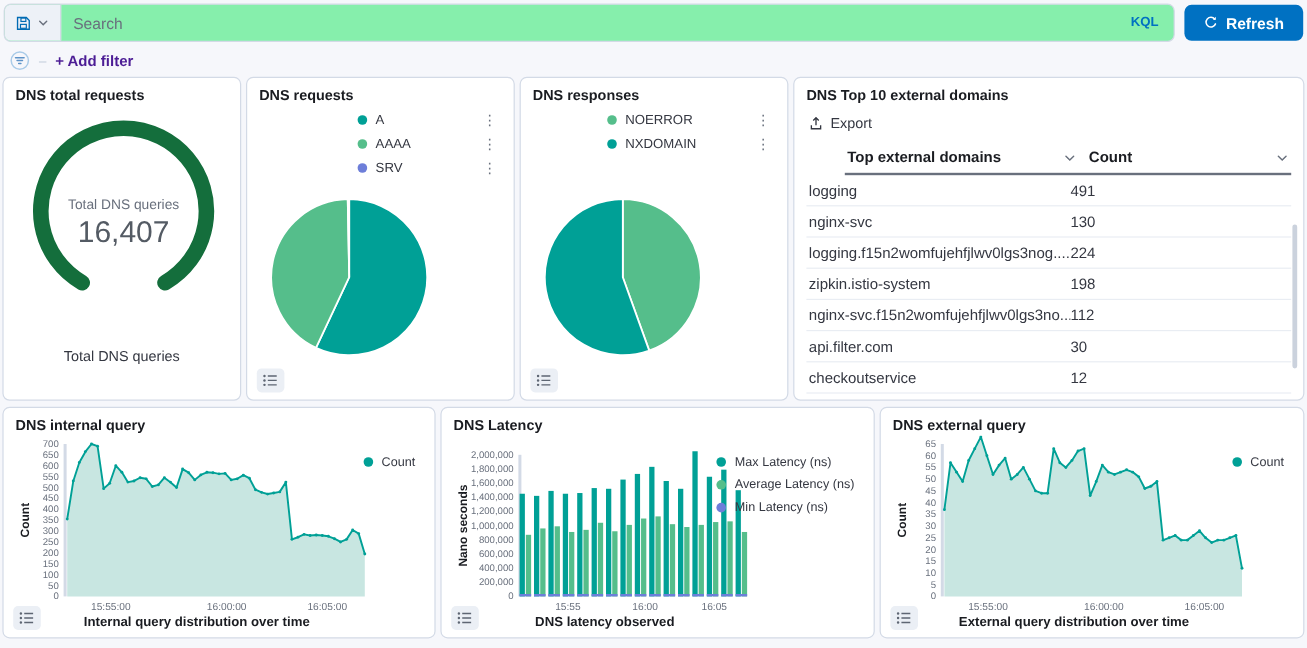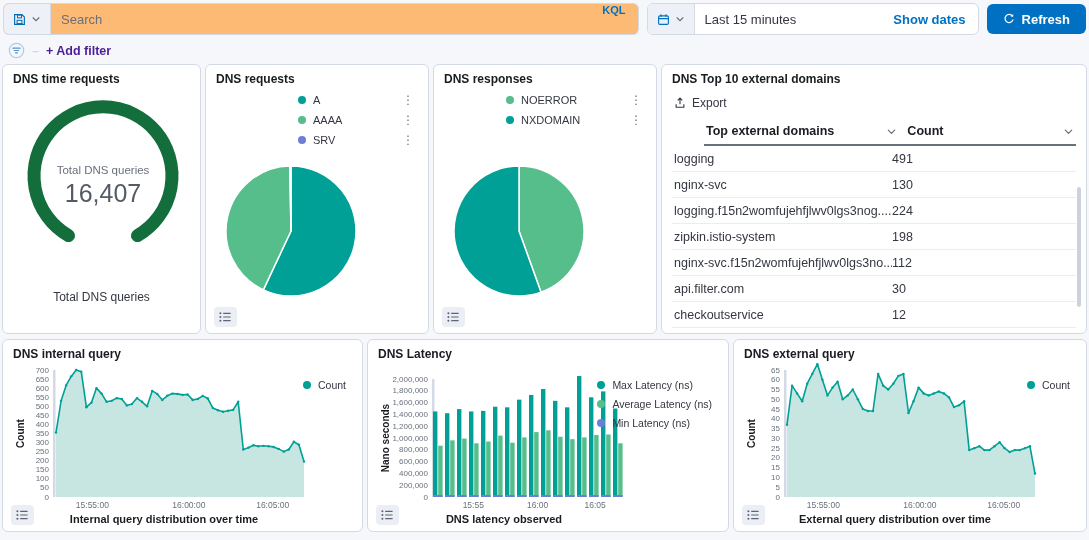--- a/index.html
+++ b/index.html
@@ -1,18 +1,18 @@
 <!DOCTYPE html>
 <html><head>
 <meta charset="utf-8">
 <style>
   html,body{margin:0;padding:0;}
   body{width:1089px;height:540px;background:#F6F7FB;font-family:"Liberation Sans",sans-serif;overflow:hidden;}
   .topbar{display:flex;gap:8px;padding:3px 3px 0 3px;align-items:center;}
-  .searchbox{flex:1;display:flex;height:30px;background:#fdba74;border:1px solid #D3DAE6;border-radius:6px;overflow:hidden;}
+  .searchbox{flex:1;display:flex;align-items:center;height:30px;background:#86efac;border:1px solid #D3DAE6;border-radius:6px;overflow:hidden;}
   .accessory{display:flex;align-items:center;gap:5px;padding:0 9px;height:100%;background:#EDF1F7;border-right:1px solid #D3DAE6;cursor:pointer;}
   input.search{flex:1;border:none;outline:none;font-size:13px;padding:0 10px;color:#343741;background:transparent;}
   input.search::placeholder{color:#69707D;}
   .kql{font-size:11px;font-weight:700;color:#0071C2;padding:0 12px;cursor:pointer;}
   .datebox{display:flex;align-items:center;width:330px;height:30px;background:#fff;border:1px solid #D3DAE6;border-radius:6px;overflow:hidden;flex:none;}
   .daterange{flex:1;font-size:13px;color:#343741;padding:0 10px;cursor:pointer;}
   .showdates{font-size:13px;font-weight:600;color:#0071C2;padding:0 12px;cursor:pointer;white-space:nowrap;}
   .refresh-btn{display:flex;align-items:center;gap:7px;height:30px;padding:0 16px;background:#0071C2;color:#fff;border:none;border-radius:6px;font-weight:600;font-size:13px;cursor:pointer;font-family:inherit;flex:none;}
   .filterbar{display:flex;align-items:center;gap:7px;padding:7px 8px 5px 8px;font-size:12.5px;}
   .filter-dash{color:#D3DAE6;font-weight:700;}
@@ -62,33 +62,20 @@
           <rect x="5" y="9" width="6" height="4" fill="none" stroke="#006BB4" stroke-width="1.2"></rect>
           <rect x="5.5" y="2.5" width="5" height="3.5" fill="none" stroke="#006BB4" stroke-width="1.2"></rect>
         </svg>
       <svg width="10" height="10" viewBox="0 0 12 12">
           <path d="M2.5 4.5 6 8l3.5-3.5" fill="none" stroke="#69707D" stroke-width="1.4" stroke-linecap="round"></path>
         </svg>
     </div>
     <input class="search" type="text" placeholder="Search" style="">
     <div class="kql">KQL</div>
   </div>
-  <div class="datebox">
-    <div class="accessory">
-      <svg width="13" height="13" viewBox="0 0 16 16">
-          <rect x="2" y="3.5" width="12" height="10.5" rx="1.5" fill="none" stroke="#0071C2" stroke-width="1.4"></rect>
-          <path d="M5 1.5v3M11 1.5v3M2 7h12" stroke="#0071C2" stroke-width="1.4"></path>
-        </svg>
-      <svg width="10" height="10" viewBox="0 0 12 12">
-          <path d="M2.5 4.5 6 8l3.5-3.5" fill="none" stroke="#69707D" stroke-width="1.4" stroke-linecap="round"></path>
-        </svg>
-    </div>
-    <div class="daterange">Last 15 minutes</div>
-    <div class="showdates">Show dates</div>
-  </div>
   <button class="refresh-btn">
     <svg width="12" height="12" viewBox="0 0 16 16">
         <path d="M13.2 9.2A5.4 5.4 0 1 1 12.4 4" fill="none" stroke="#fff" stroke-width="1.7" stroke-linecap="round"></path>
         <path d="M13.6 1.2v3.4h-3.4z" fill="#fff"></path>
       </svg>
     <span>Refresh</span>
   </button>
 </div>
 
 <div class="filterbar">
@@ -96,21 +83,21 @@
       <circle cx="9" cy="9" r="7.6" fill="none" stroke="#A9CBE8" stroke-width="1.3"></circle>
       <path d="M5.2 6.5h7.6M6.6 9h4.8M8 11.5h2" stroke="#5E93C8" stroke-width="1.3" stroke-linecap="round"></path>
     </svg>
   <span class="filter-dash">–</span>
   <span class="addfilter">+ Add filter</span>
 </div>
 
 <div class="row1">
 
   <div class="panel gauge-panel">
-    <div class="panel-title">DNS time requests</div>
+    <div class="panel-title">DNS total requests</div>
     <svg width="179" height="168" viewBox="0 0 179 168" style="margin-top:10px">
       <path id="gauge-arc" d="M 55.5 139.6 A 69 69 0 1 1 124.5 139.6" fill="none" stroke-width="13" stroke-linecap="round" stroke="#146E3C"></path>
       <text class="gauge-center-label" x="90" y="78" text-anchor="middle">Total DNS queries</text>
       <text class="gauge-center-value" x="90" y="106" text-anchor="middle">16,407</text>
     </svg>
     <div class="gauge-footer">Total DNS queries</div>
   </div>
 
   <div class="panel">
     <div class="panel-title">DNS requests</div>

